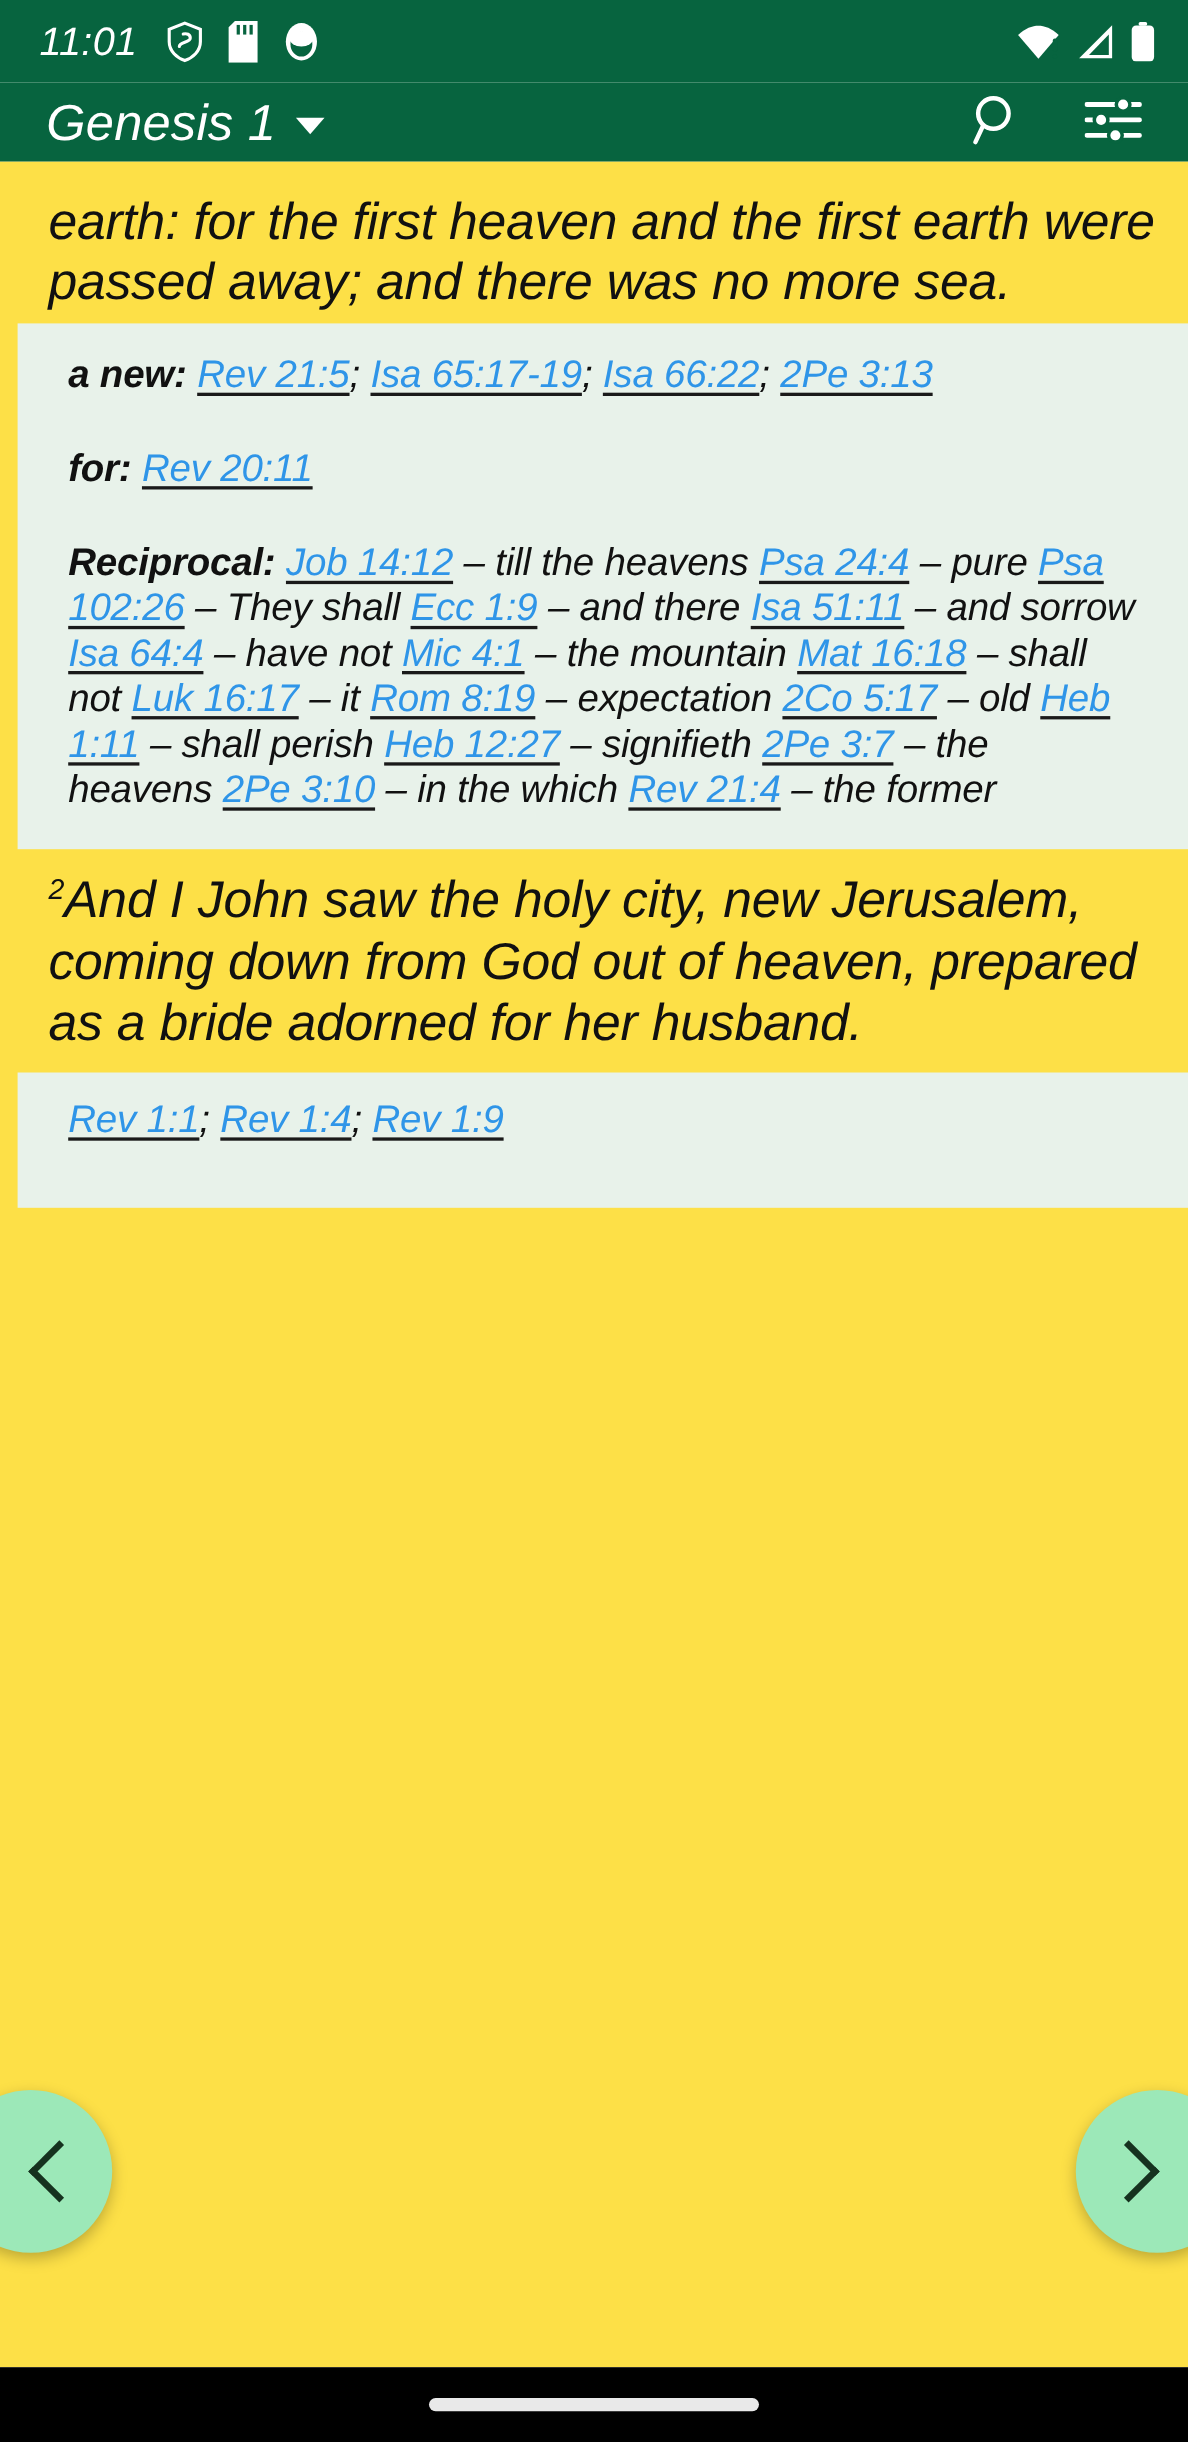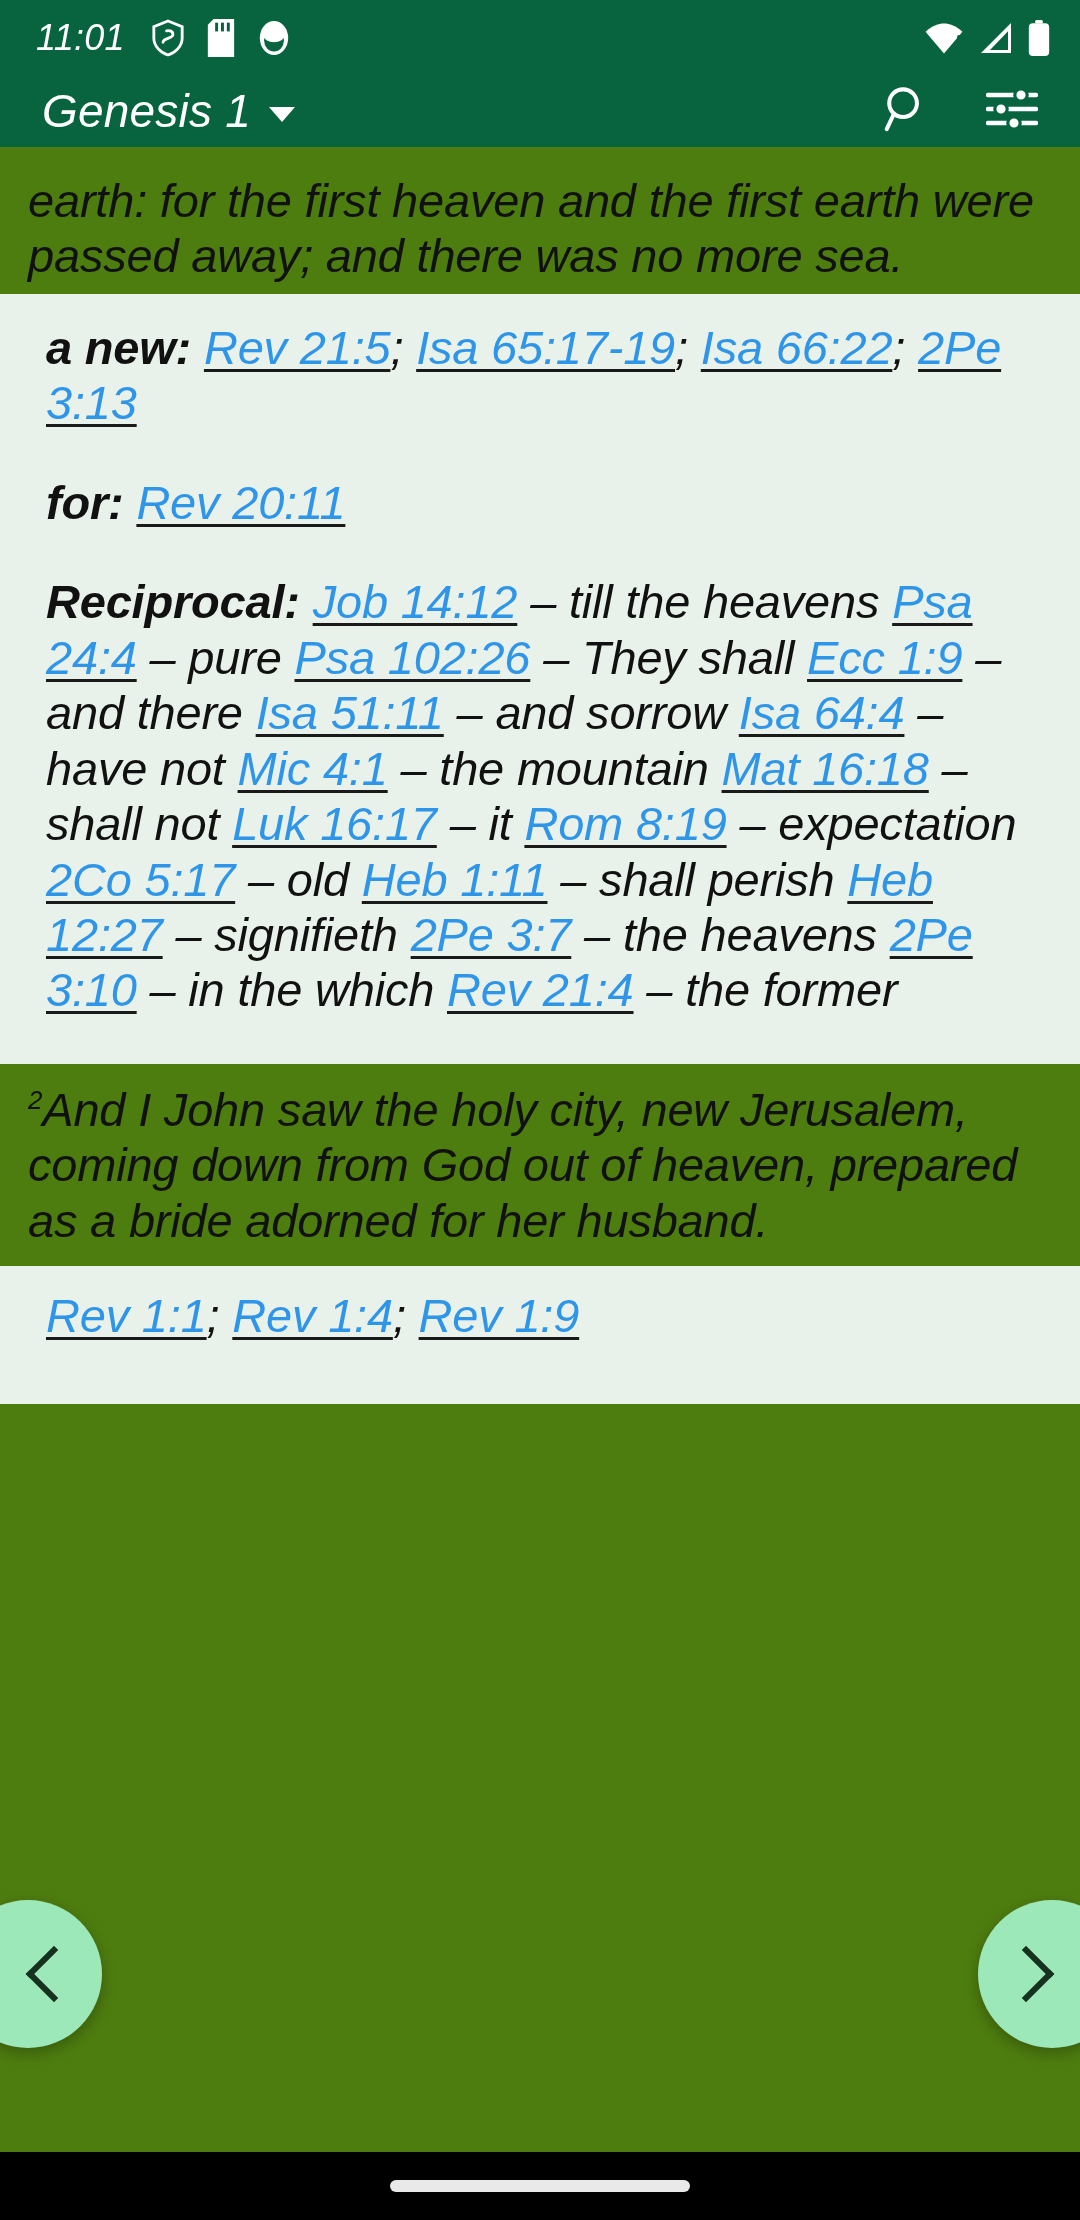--- a/index.html
+++ b/index.html
@@ -83,22 +83,23 @@
     display: flex;
     align-items: center;
     gap: 56px;
     padding-right: 8px;
   }
 
   
   .content {
     position: relative;
     height: calc(2220px - 75px - 72px - 68px);
-    background: #4d7c0f;
+    background: #fde047;
     overflow: hidden;
+    padding-left: 16px;
   }
 
   .verse-block {
     padding: 26px 28px 10px 28px;
     font-size: 47px;
     line-height: 1.18;
     color: #111111;
     font-family: "Liberation Sans", sans-serif;
     letter-spacing: -0.2px;
   }
@@ -107,27 +108,27 @@
     font-size: 26px;
     vertical-align: super;
     line-height: 0;
     color: #111111;
   }
 
   
   .xref-panel {
     background: #e8f2ea;
     padding: 26px 46px 34px 46px;
-    font-size: 47px;
+    font-size: 35px;
     line-height: 1.18;
     color: #111111;
     letter-spacing: -0.2px;
   }
   .xref-group { margin-bottom: 44px; }
-  .xref-group:last-child { margin-bottom: 12px; }
+  .xref-group:last-child { margin-bottom: 0; }
   .xref-label { font-weight: bold; color: #111111; }
   .ref {
     color: #2f95e8;
     text-decoration: underline;
     text-decoration-color: #1a1a1a;
     text-underline-offset: 5px;
     text-decoration-thickness: 3px;
     cursor: pointer;
   }
   .sep { color: #111111; }

